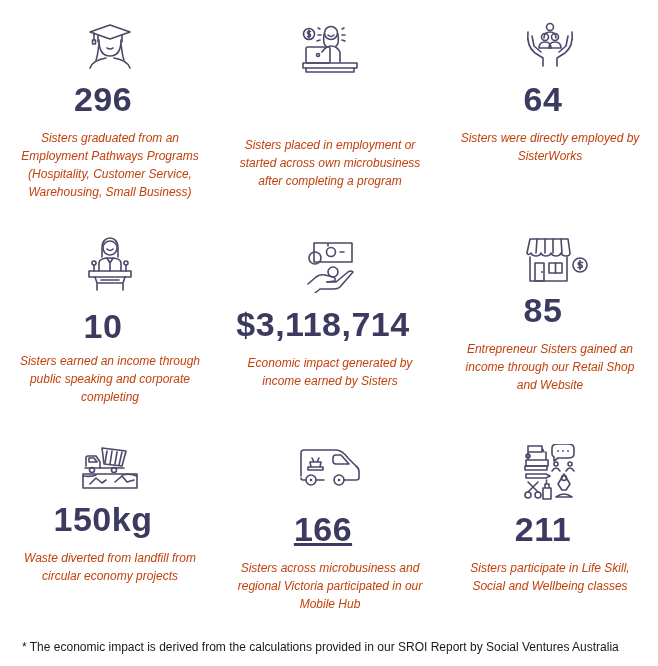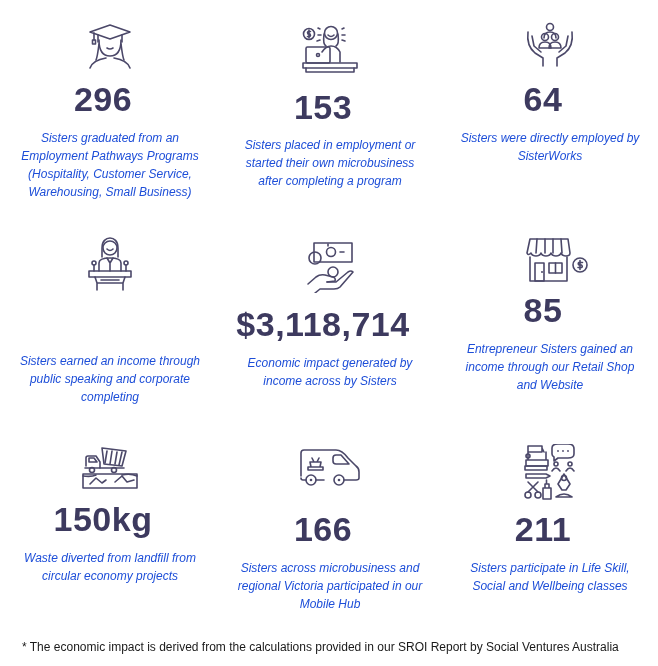--- a/index.html
+++ b/index.html
@@ -11,21 +11,21 @@
     .cell { position: absolute; width: 220px; text-align: center; }
     .icon { position: absolute; left: 50%; transform: translateX(-50%); }
     .icon svg { display: block; }
     .num {
       position: absolute; left: 0; right: 14px; text-align: center;
       font-weight: bold; font-size: 34px; color: #3d3a5f; letter-spacing: 0.5px;
       font-family: "Liberation Sans", sans-serif;
     }
     .desc {
       position: absolute; left: 0; right: 0; text-align: center;
-      font-style: italic; font-size: 12px; line-height: 18px; color: #1d4ed8;
+      font-style: italic; font-size: 12px; line-height: 18px; color: #c2410c;
       font-family: "Liberation Sans", sans-serif;
       padding: 0 4px; box-sizing: border-box;
     }
     .footnote {
       position: absolute; left: 22px; top: 640px;
       font-size: 12px; color: #1a1a1a;
       font-family: "Liberation Sans", sans-serif;
     }
     svg .s { fill: none; stroke: #4b4869; stroke-width: 1.6; stroke-linecap: round; stroke-linejoin: round; }
   </style>
@@ -60,22 +60,21 @@
         <circle class="s" cx="29" cy="11" r="6.5"></circle>
         <path class="s" d="M22 12 C21 20 22 23 24 24 M36 12 C37 20 36 23 34 24"></path>
         <path class="s" d="M26 13 Q29 16 32 13"></path>
         <path class="s" d="M20 30 Q24 24 29 24 Q35 24 38 30 V40"></path>
         <rect class="s" x="4" y="25" width="24" height="16" rx="1.5"></rect>
         <circle class="s" cx="16" cy="33" r="1.5"></circle>
         <rect class="s" x="1" y="41" width="54" height="5"></rect>
         <path class="s" d="M4 46 V50 H52 V46"></path>
       </svg>
     </div>
-    <div class="num" style="top:88px;">153</div>
-    <div class="desc" style="top:136px; padding:0 18px;">Sisters placed in employment or started their own microbusiness after completing a program</div>
+    <div class="desc" style="top:136px; padding:0 18px;">Sisters placed in employment or started across own microbusiness after completing a program</div>
   </div>
 
   <div class="cell" style="left:440px; top:0; height:215px;">
     <div class="icon" style="top:20px;">
       <svg width="50" height="50" viewBox="0 0 50 50">
         <circle class="s" cx="25" cy="7" r="3.5"></circle>
         <path class="s" d="M19 18 Q19 12 25 12 Q31 12 31 18"></path>
         <circle class="s" cx="20" cy="17" r="3.5"></circle>
         <circle class="s" cx="30" cy="17" r="3.5"></circle>
         <path class="s" d="M14 28 Q14 22 20 22 Q26 22 26 28 Z"></path>
@@ -99,37 +98,38 @@
         <path class="s" d="M12 34 V26 Q12 21 23 21 Q34 21 34 26 V34"></path>
         <path class="s" d="M20 21 L23 26 L26 21 M23 26 V34"></path>
         <path class="s" d="M7 34 V28 M39 34 V28"></path>
           <circle class="s" cx="7" cy="26" r="2"></circle>
           <circle class="s" cx="39" cy="26" r="2"></circle>
         <rect class="s" x="2" y="34" width="42" height="6"></rect>
         <path class="s" d="M8 40 L10 46 H36 L38 40 M10 46 V53 M36 46 V53"></path>
         <path class="s" d="M14 43 H32"></path>
       </svg>
     </div>
+    <div class="num" style="top:82px;">10</div>
     <div class="desc" style="top:127px; padding:0 14px;">Sisters earned an income through public speaking and corporate completing</div>
   </div>
 
   <div class="cell" style="left:220px; top:225px; height:200px;">
     <div class="icon" style="top:16px;">
       <svg width="48" height="52" viewBox="0 0 48 52">
         <rect class="s" x="8" y="2" width="38" height="19"></rect>
         <circle class="s" cx="25" cy="11" r="4.5"></circle>
         <path class="s" d="M34 11 H38 M22 3 V5"></path>
         <circle class="s" cx="9" cy="17" r="6" fill="#fff"></circle>
         <circle class="s" cx="27" cy="31" r="5"></circle>
         <path class="s" d="M2 43 L10 36 Q14 33 19 34 L27 36 Q30 37 29 40 L21 41"></path>
         <path class="s" d="M21 41 H30 L42 31 Q45 29 47 31 L34 46 Q32 48 28 48 H14 L9 52"></path>
       </svg>
     </div>
     <div class="num" style="top:80px; letter-spacing:0.5px;">$3,118,714</div>
-    <div class="desc" style="top:129px; padding:0 22px;">Economic impact generated by income across by Sisters</div>
+    <div class="desc" style="top:129px; padding:0 22px;">Economic impact generated by income earned by Sisters</div>
   </div>
 
   <div class="cell" style="left:440px; top:225px; height:200px;">
     <div class="icon" style="top:12px; margin-left:8px;">
       <svg width="64" height="48" viewBox="0 0 64 48">
         <path class="s" d="M4 2 H42 L44 16 Q44 19 40 19 Q36 19 35 16 Q34 19 30 19 Q26 19 25 16 Q24 19 20 19 Q16 19 15 16 Q14 19 10 19 Q6 19 5 16 Q2 19 1 16 Z"></path>
         <path class="s" d="M11 2 L10 16 M19 2 V16 M27 2 V16 M35 2 L36 16"></path>
         <path class="s" d="M4 20 V44 H41 V20"></path>
         <rect class="s" x="9" y="26" width="9" height="18"></rect>
         <circle cx="16" cy="35" r="1" fill="#4b4869"></circle>
@@ -167,21 +167,21 @@
       <svg width="64" height="42" viewBox="0 0 64 42">
         <path class="s" d="M3 28 V5 Q3 2 6 2 H38 Q44 2 50 10 L58 18 Q61 20 61 24 V30 Q61 32 58 32 H46 M26 32 H18 M8 32 H5 Q3 32 3 30"></path>
         <path class="s" d="M35 10 Q35 7 38 7 H43 L51 16 H38 Q35 16 35 13 Z"></path>
         <circle class="s" cx="13" cy="32" r="5"></circle>
           <circle cx="13" cy="32" r="1.3" fill="#4b4869"></circle>
         <circle class="s" cx="41" cy="32" r="5"></circle>
           <circle cx="41" cy="32" r="1.3" fill="#4b4869"></circle>
         <path class="s" d="M12 14 H23 L22 19 H13 Z M10 19 H25 V22 H10 Z M14 10 L16 14 M21 10 L19 14"></path>
       </svg>
     </div>
-    <div class="num" style="top:72px;">166</div>
+    <div class="num" style="top:72px;text-decoration:underline;">166</div>
     <div class="desc" style="top:121px; padding:0 14px;">Sisters across microbusiness and regional Victoria participated in our Mobile Hub</div>
   </div>
 
   <div class="cell" style="left:440px; top:438px; height:180px;">
     <div class="icon" style="top:6px;">
       <svg width="52" height="56" viewBox="0 0 52 56">
         <path class="s" d="M4 2 H18 V8 H4 Z M18 4 L20 8 M2 16 H24 V22 H2 Z M4 8 V16 M22 8 V16"></path>
         <circle class="s" cx="4" cy="12" r="2"></circle>
         <rect class="s" x="1" y="22" width="22" height="4"></rect>
         <path class="s" d="M28 4 Q28 0 34 0 H44 Q50 0 50 5 V10 Q50 14 44 14 H34 L30 17 V13 Q28 12 28 10 Z"></path>

